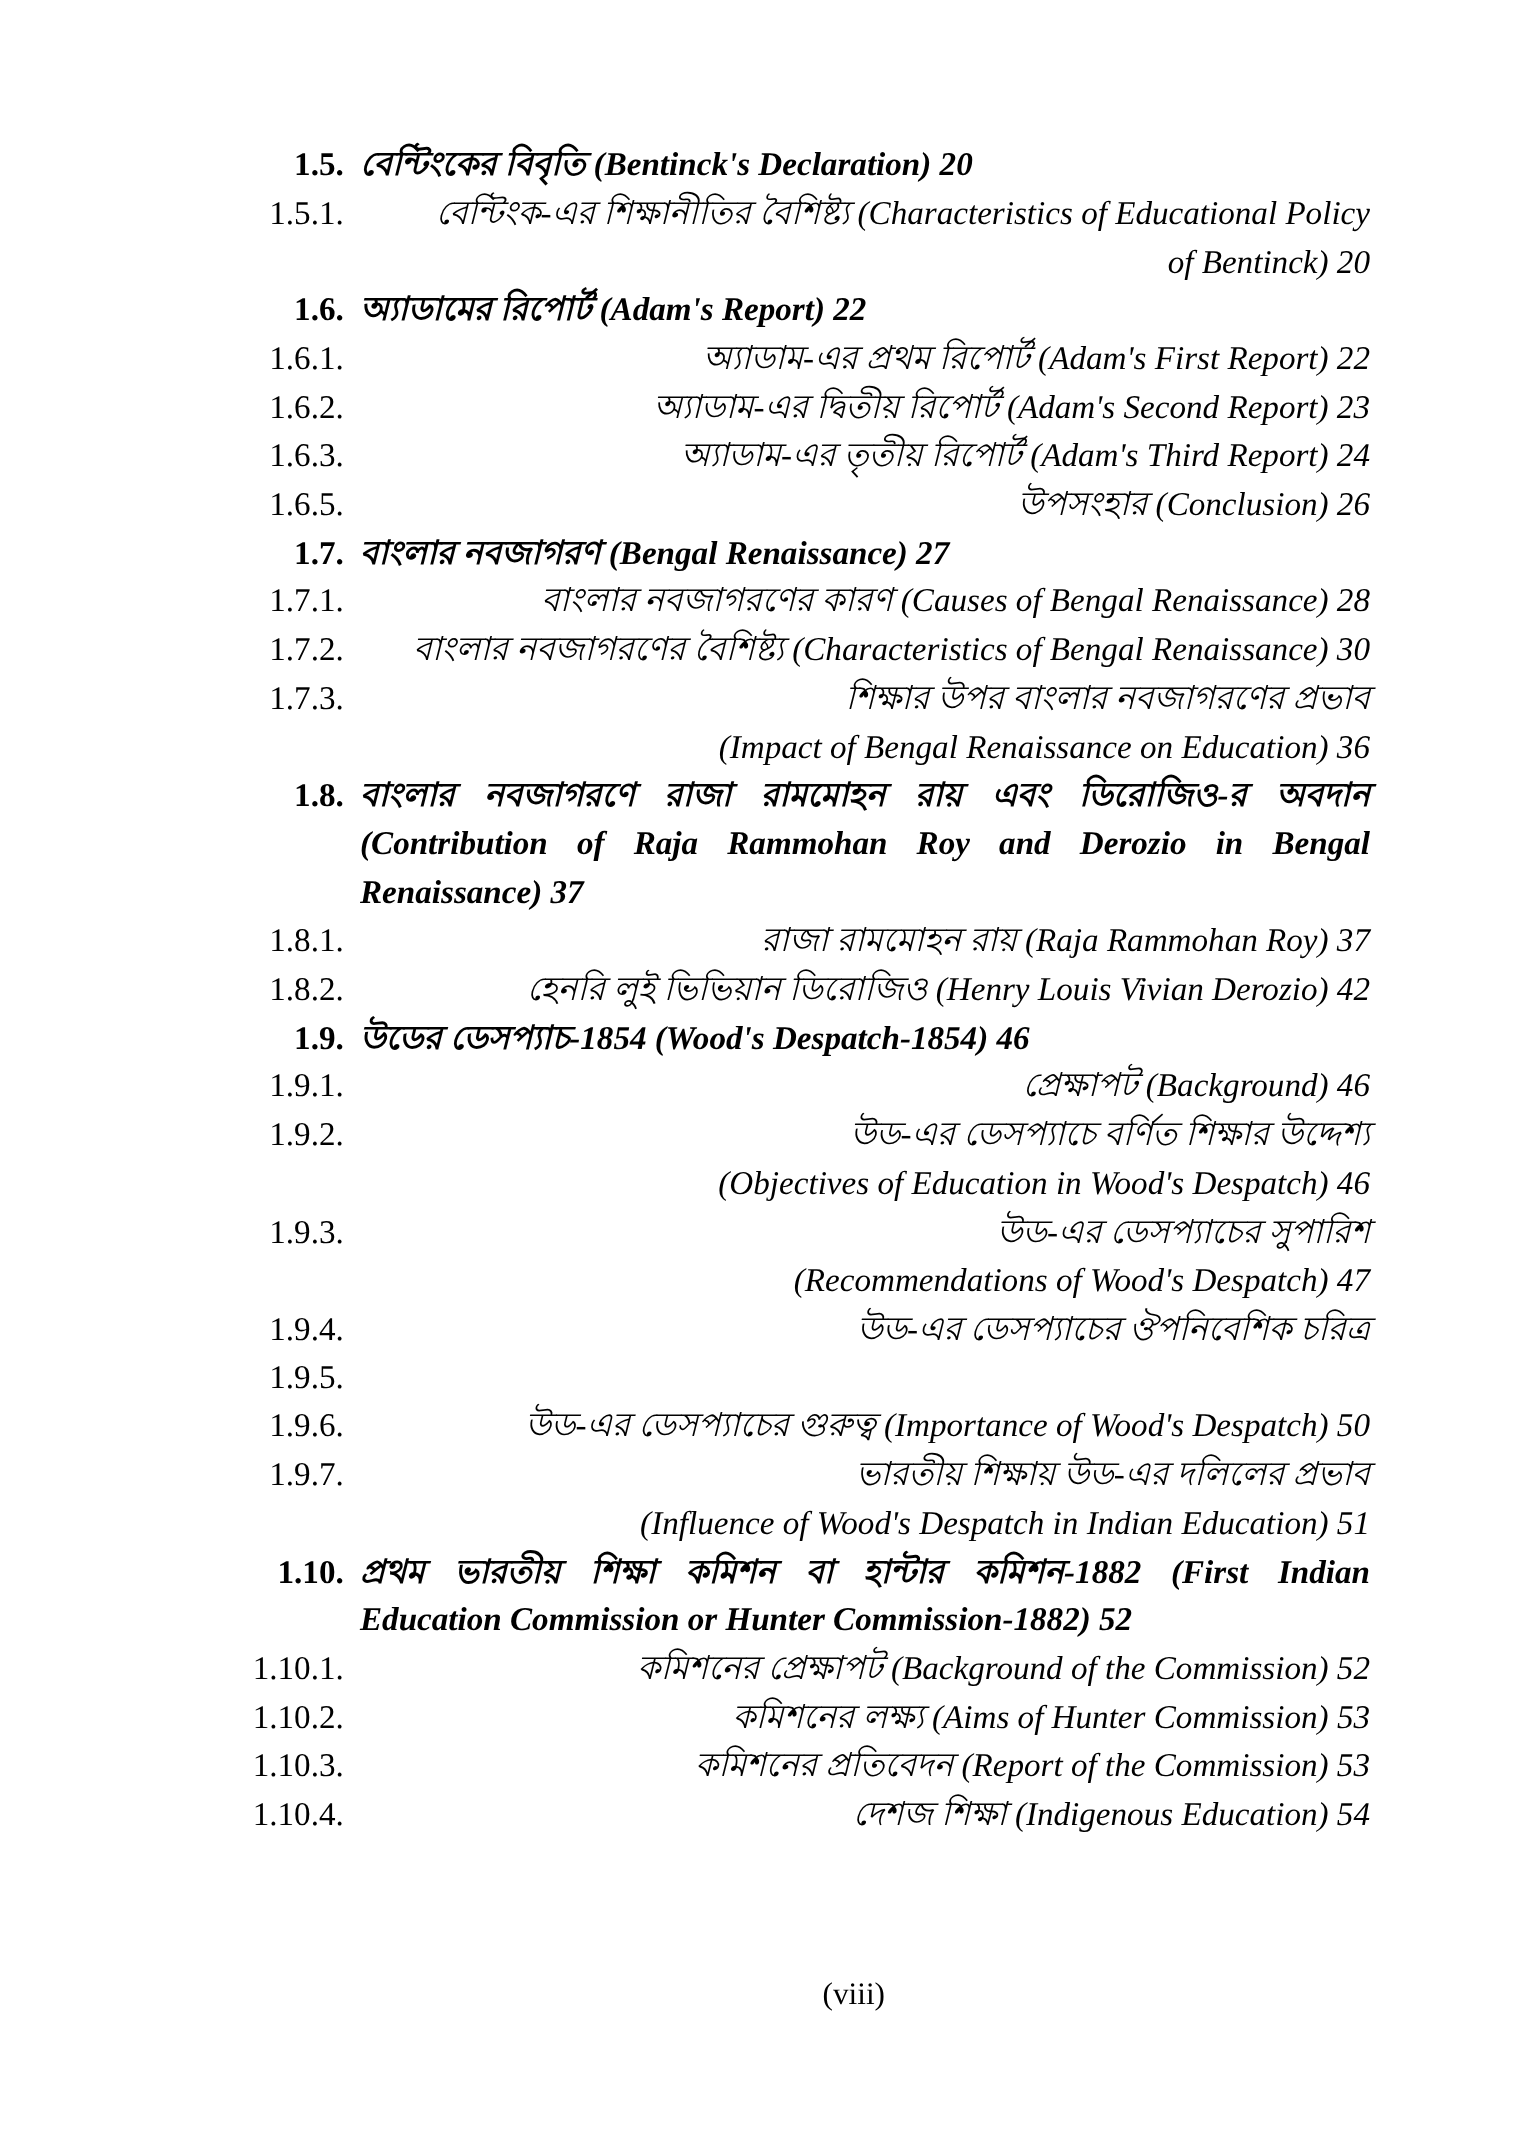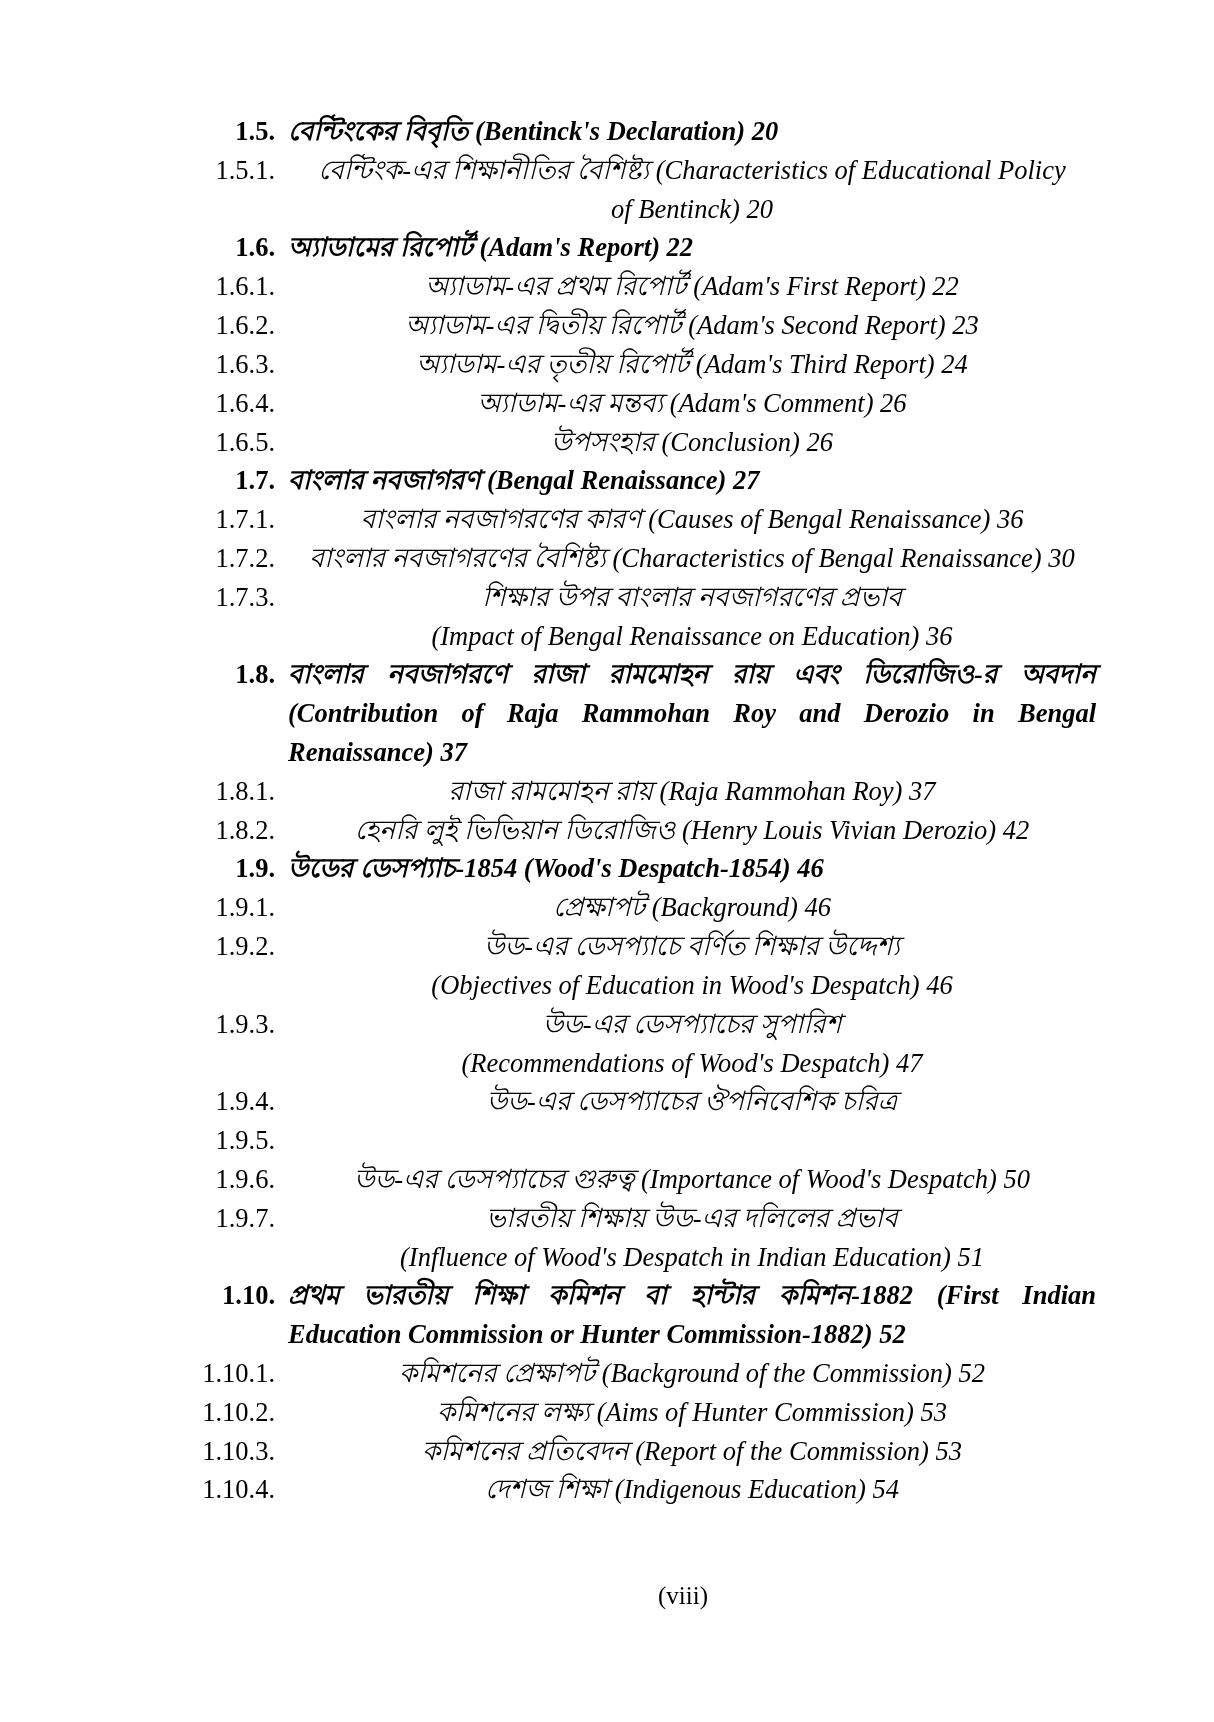--- a/index.html
+++ b/index.html
@@ -41,21 +41,21 @@
     padding-right: 13px;
     box-sizing: border-box;
     white-space: nowrap;
   }
   .entry .body {
     flex: 1 1 auto;
     min-width: 0;
     font-style: italic;
   }
   .entry.lvl2 .body {
-    text-align: center;
+    text-align: right;
   }
   .entry.lvl1 {
     font-weight: bold;
   }
   .entry.lvl1 .body {
     text-align: justify;
     text-align-last: left;
   }
   .entry.lvl1.justify .body {
     text-align: justify;
@@ -115,41 +115,35 @@
           <span class="ln">অ্যাডাম-এর দ্বিতীয় রিপোর্ট (Adam's Second Report) 23</span>
         </span>
       </div>
       <div class="entry lvl2">
         <span class="num">1.6.3.</span>
         <span class="body">
           <span class="ln">অ্যাডাম-এর তৃতীয় রিপোর্ট (Adam's Third Report) 24</span>
         </span>
       </div>
       <div class="entry lvl2">
-        <span class="num">1.6.4.</span>
-        <span class="body">
-          <span class="ln">অ্যাডাম-এর মন্তব্য (Adam's Comment) 26</span>
-        </span>
-      </div>
-      <div class="entry lvl2">
         <span class="num">1.6.5.</span>
         <span class="body">
           <span class="ln">উপসংহার (Conclusion) 26</span>
         </span>
       </div>
       <div class="entry lvl1">
         <span class="num">1.7.</span>
         <span class="body">
           <span class="ln">বাংলার নবজাগরণ (Bengal Renaissance) 27</span>
         </span>
       </div>
       <div class="entry lvl2">
         <span class="num">1.7.1.</span>
         <span class="body">
-          <span class="ln">বাংলার নবজাগরণের কারণ (Causes of Bengal Renaissance) 36</span>
+          <span class="ln">বাংলার নবজাগরণের কারণ (Causes of Bengal Renaissance) 28</span>
         </span>
       </div>
       <div class="entry lvl2">
         <span class="num">1.7.2.</span>
         <span class="body">
           <span class="ln">বাংলার নবজাগরণের বৈশিষ্ট্য (Characteristics of Bengal Renaissance) 30</span>
         </span>
       </div>
       <div class="entry lvl2">
         <span class="num">1.7.3.</span>

